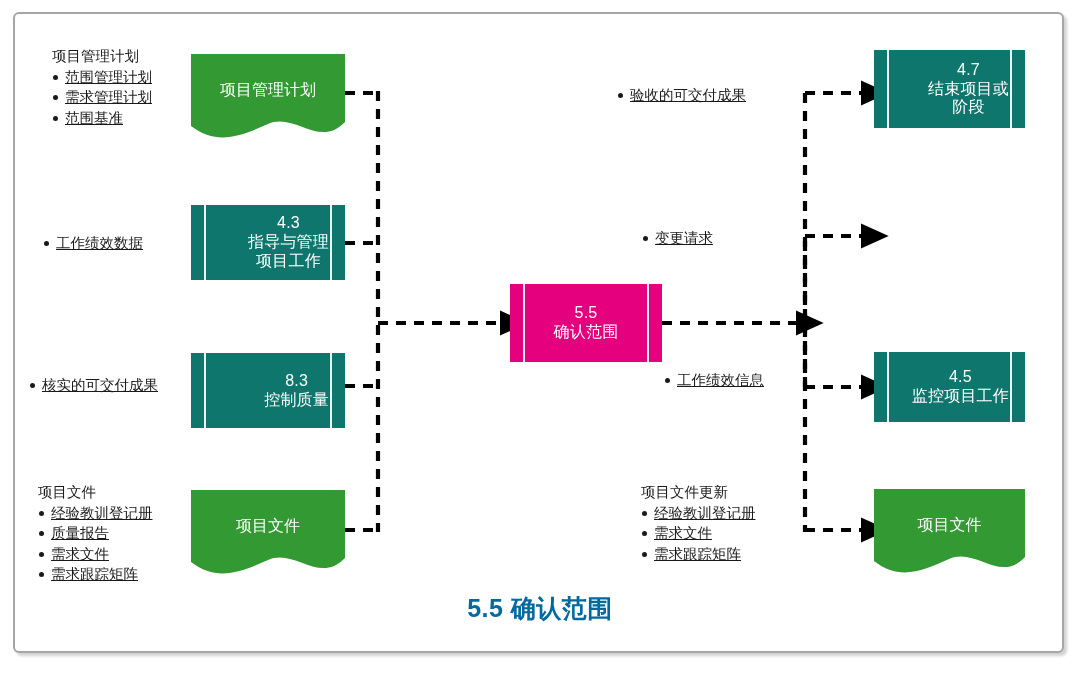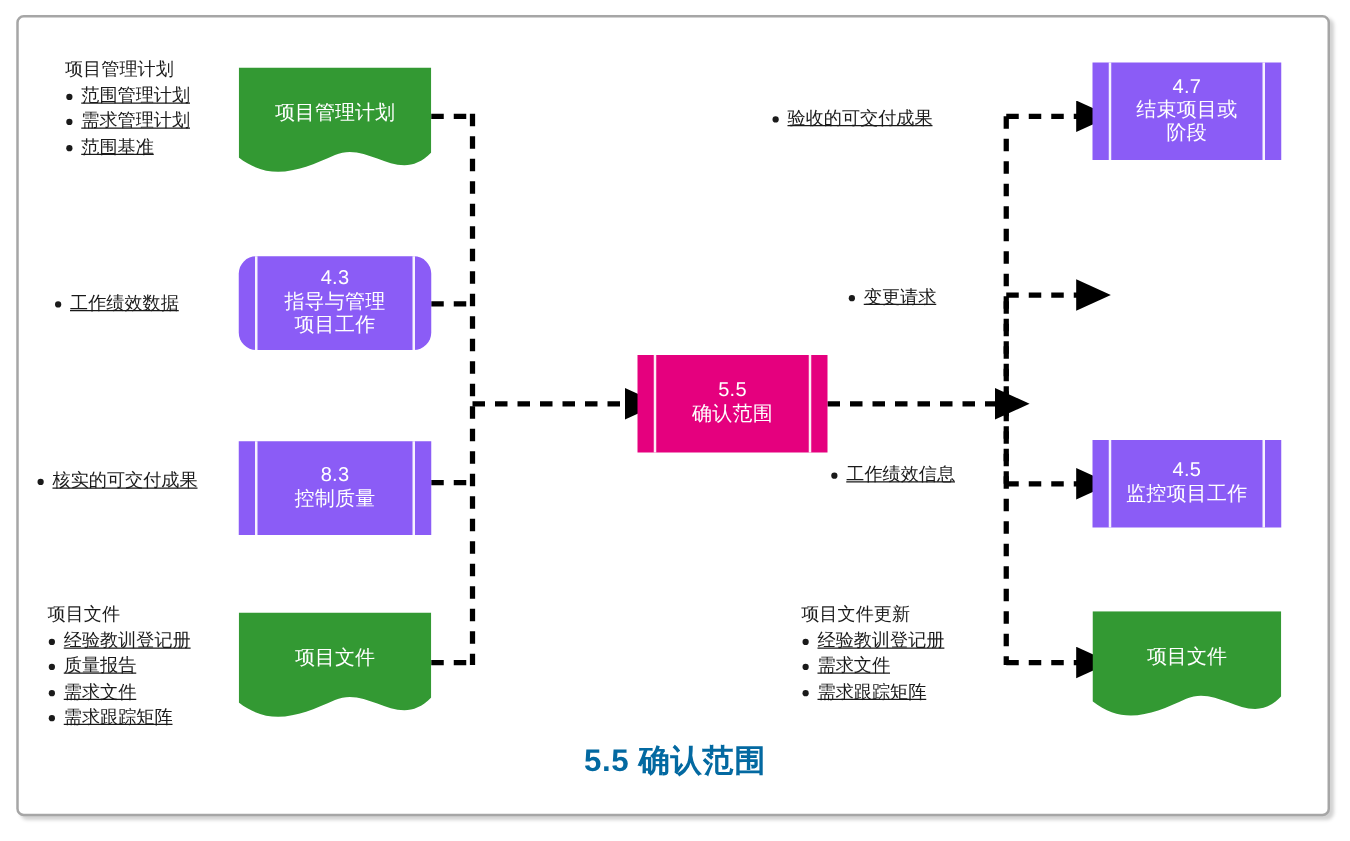--- a/index.html
+++ b/index.html
@@ -47,21 +47,21 @@
   .proc {
     color: #ffffff;
     display: flex;
     align-items: center;
     justify-content: center;
     text-align: center;
     line-height: 1.18;
     font-size: 16px;
     letter-spacing: 0.2px;
   }
-  .proc.blue { background: #8b5cf6; }
+  .proc.blue { background: #0f766e; justify-content: flex-end; }
   .proc.pink { background: #e5007e; }
   .proc .rule {
     position: absolute;
     top: 0;
     bottom: 0;
     width: 2px;
     background: #ffffff;
     opacity: 0.92;
   }
   .proc .rule.left  { left: 13px; }
@@ -206,21 +206,21 @@
       <li>需求跟踪矩阵</li>
     </ul>
   </div>
 
   <div class="txtblk" style="left:617px; top:85px;">
     <ul>
       <li>验收的可交付成果</li>
     </ul>
   </div>
 
-  <div class="txtblk" style="left:678px; top:228px;">
+  <div class="txtblk" style="left:642px; top:228px;">
     <ul>
       <li>变更请求</li>
     </ul>
   </div>
 
   <div class="txtblk" style="left:664px; top:370px;">
     <ul>
       <li>工作绩效信息</li>
     </ul>
   </div>
@@ -234,21 +234,21 @@
     </ul>
   </div>
 
   <div class="node doc" style="left:191px; top:54px; width:154px; height:86px;">
     <svg viewBox="0 0 154 86" preserveAspectRatio="none">
       <path d="M0,0 H154 V68 C128,95 104,58 77,70 C50,82 26,92 0,72 Z" fill="#339933"></path>
     </svg>
     <span class="dtext" style="padding-top:26px;">项目管理计划</span>
   </div>
 
-  <div class="node proc blue" style="left:191px; top:205px; width:154px; height:75px;border-radius:14px;">
+  <div class="node proc blue" style="left:191px; top:205px; width:154px; height:75px;">
     <span class="rule left"></span>
     <span class="rule right"></span>
     <span class="ptext"><span>4.3</span><br><span>指导与管理
 项目工作</span></span>
   </div>
 
   <div class="node proc blue" style="left:191px; top:353px; width:154px; height:75px;">
     <span class="rule left"></span>
     <span class="rule right"></span>
     <span class="ptext"><span>8.3</span><br><span>控制质量</span></span>

